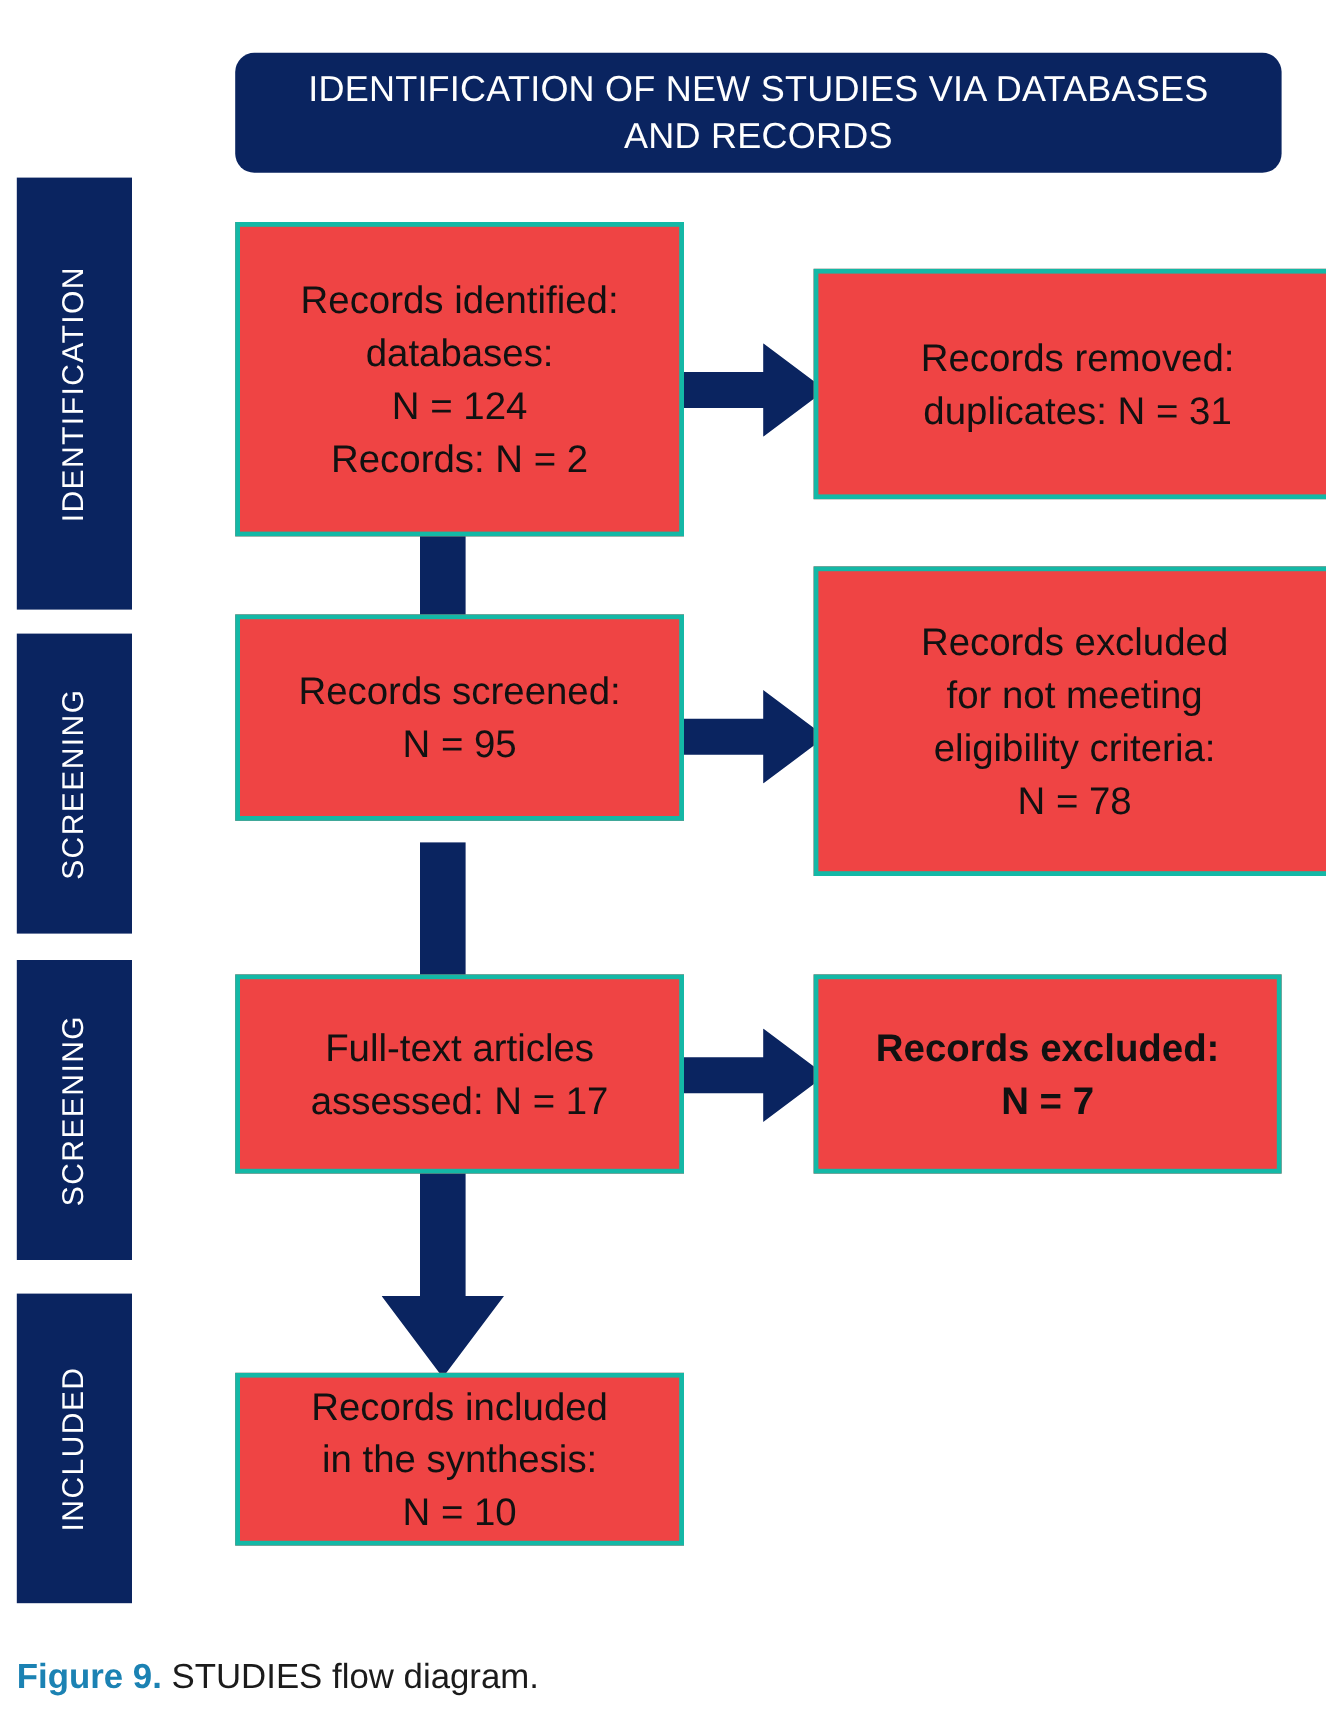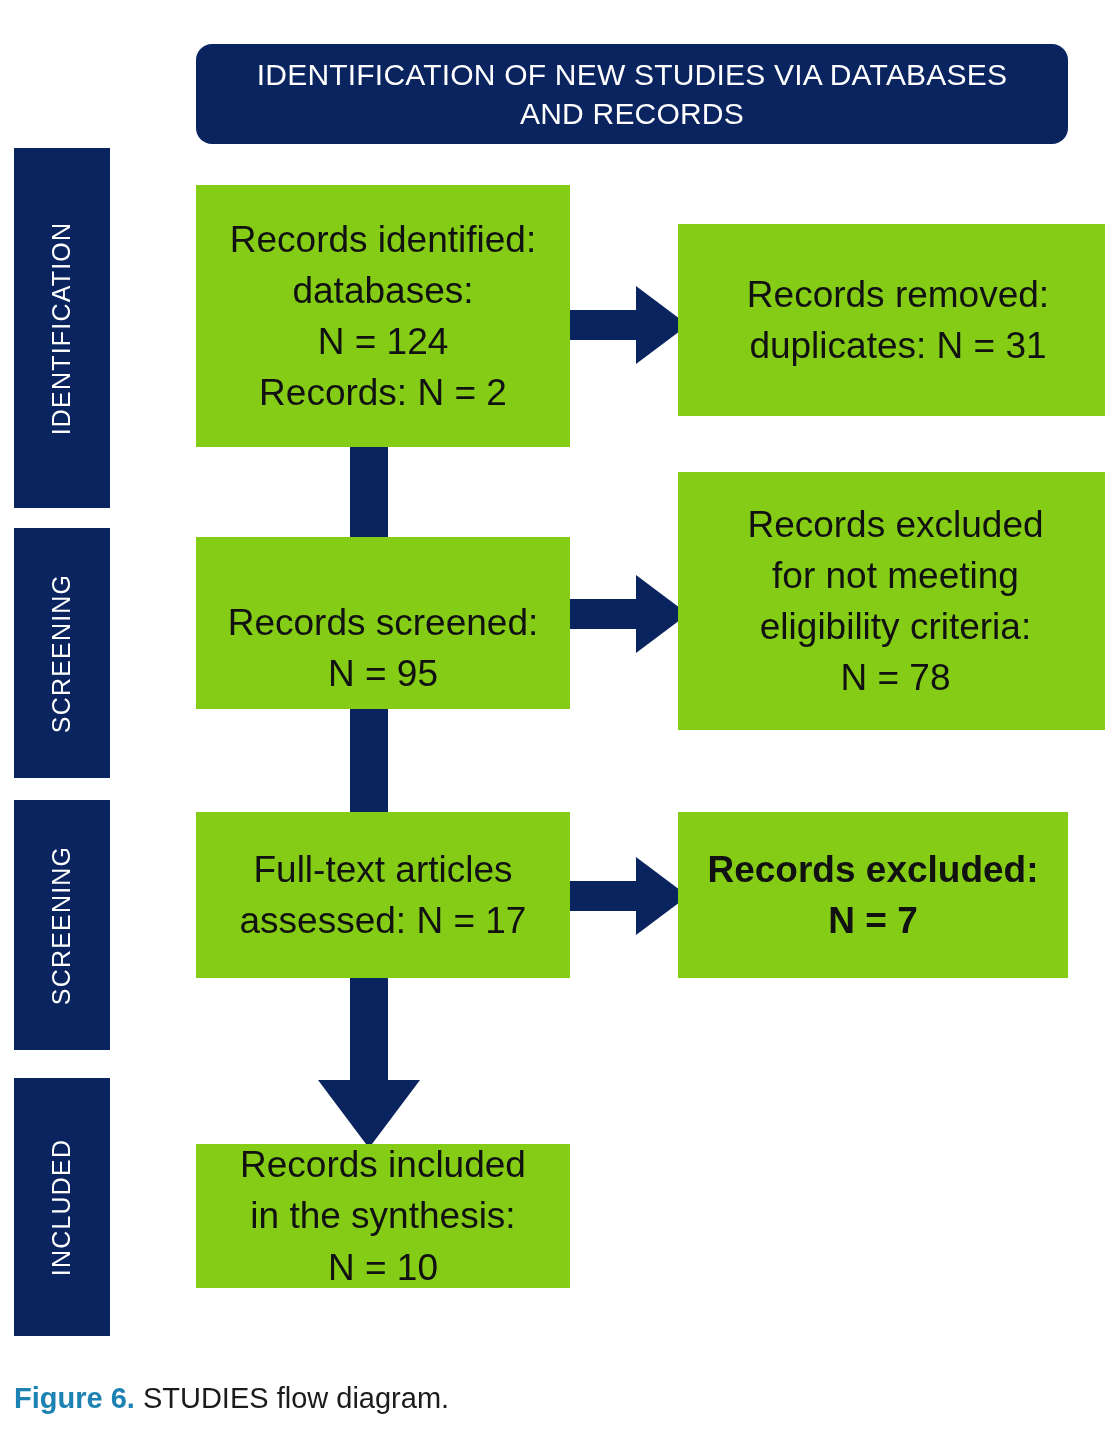--- a/index.html
+++ b/index.html
@@ -63,38 +63,38 @@
     letter-spacing: 1.2px;
   }
   #stage-identification { top: 148px; height: 360px; }
   #stage-screening-1   { top: 528px; height: 250px; }
   #stage-screening-2   { top: 800px; height: 250px; }
   #stage-included      { top: 1078px; height: 258px; }
 
   
   .flow-box {
     position: absolute;
-    background: #84cc16;
-    border: 4px solid #84cc16;
+    background: #ef4444;
+    border: 4px solid #14b8a6;
     box-sizing: border-box;
     display: flex;
     align-items: center;
     justify-content: center;
     text-align: center;
     color: #111111;
-    font-size: 37px;
+    font-size: 32px;
     line-height: 1.38;
     padding: 6px 12px;
     z-index: 3;
   }
   .flow-box .lines { white-space: pre-line; }
 
   #box-identified { left: 196px; top: 185px; width: 374px; height: 262px; }
   #box-removed    { left: 678px; top: 224px; width: 440px; height: 192px; }
-  #box-screened   { left: 196px; top: 537px; width: 374px; height: 172px; align-items: flex-end; }
+  #box-screened   { left: 196px; top: 512px; width: 374px; height: 172px; }
   #box-excluded-1 { left: 678px; top: 472px; width: 435px; height: 258px; }
   #box-fulltext   { left: 196px; top: 812px; width: 374px; height: 166px; }
   #box-excluded-2 { left: 678px; top: 812px; width: 390px; height: 166px; font-weight: bold; }
   #box-included   { left: 196px; top: 1144px; width: 374px; height: 144px; }
 
   
   .v-connector {
     position: absolute;
     left: 350px;
     width: 38px;
@@ -207,16 +207,16 @@
 
   <svg class="arrow-right" id="arrow-r3" viewBox="0 0 126 78">
     <polygon points="0,24 74,24 74,0 126,39 74,78 74,54 0,54" fill="#0a2460"></polygon>
   </svg>
 
   <svg class="arrow-down" id="arrow-d1" viewBox="0 0 102 178">
     <polygon points="32,0 70,0 70,110 102,110 51,178 0,110 32,110" fill="#0a2460"></polygon>
   </svg>
 
   <div class="caption">
-    <span class="fig-label">Figure 6.</span><span> STUDIES flow diagram.</span>
+    <span class="fig-label">Figure 9.</span><span> STUDIES flow diagram.</span>
   </div>
 
 </div>
 
 </body></html>

